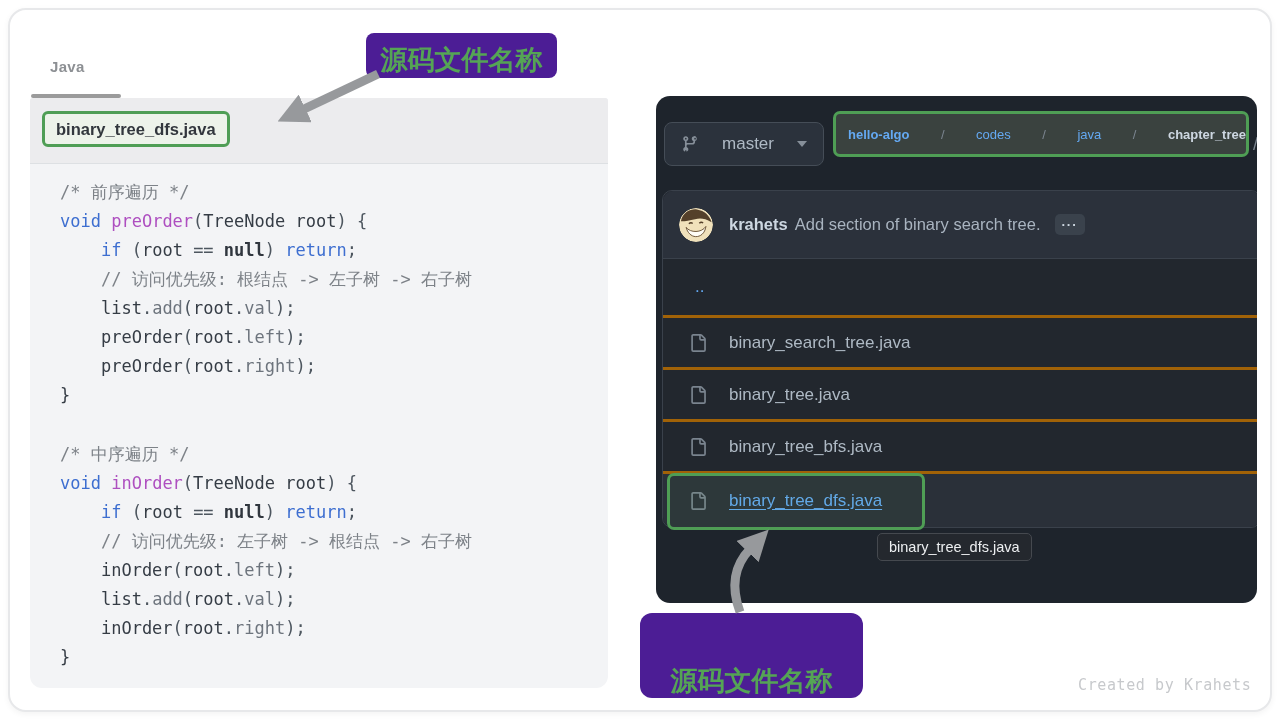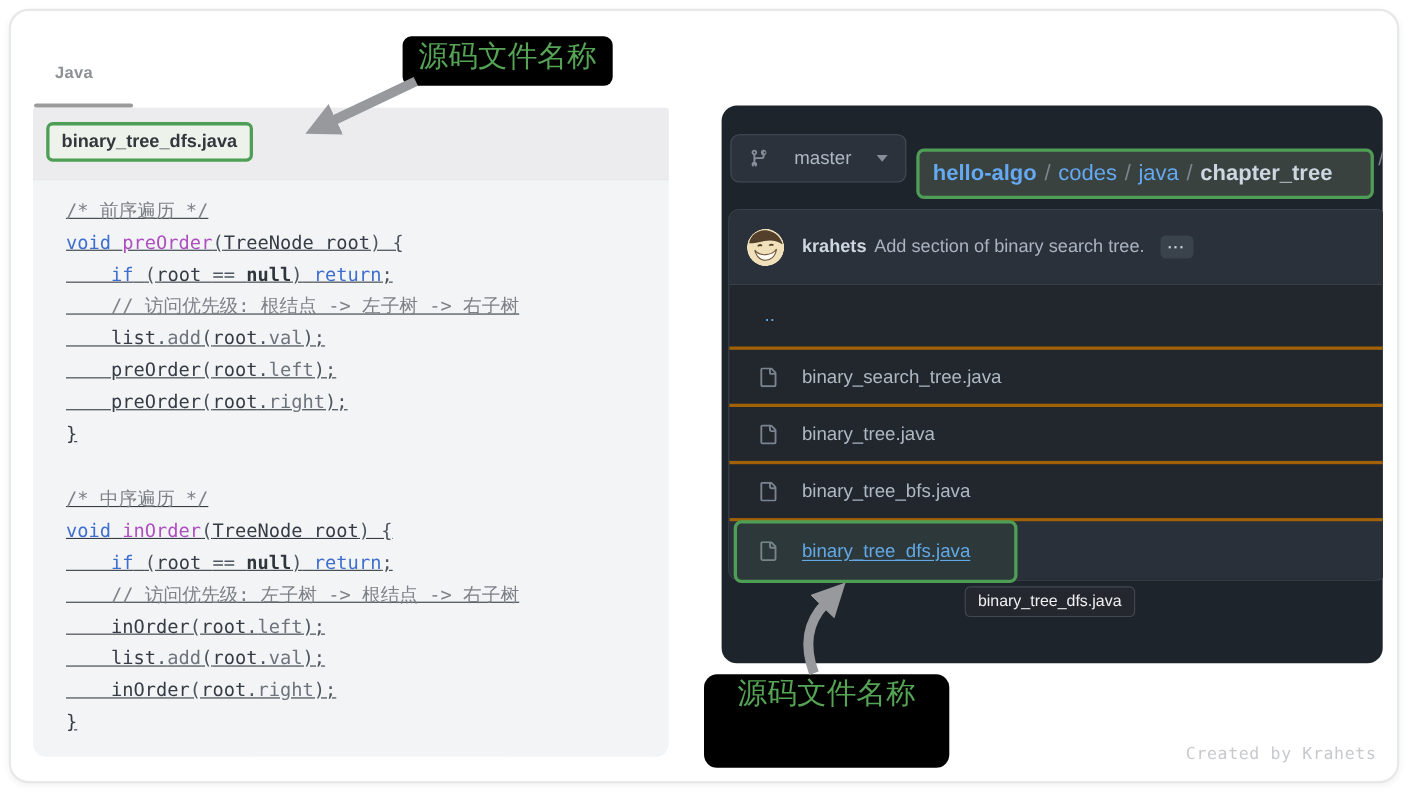--- a/index.html
+++ b/index.html
@@ -21,51 +21,51 @@
   .tab-indicator{position:absolute;left:31px;top:94px;width:90px;height:4px;
     background:#9b9b9b;border-radius:2px;}
   .code-card{position:absolute;left:30px;top:98px;width:578px;height:590px;
     background:#f3f4f6;border-radius:3px 3px 12px 12px;}
   .code-header{position:absolute;left:0;top:0;width:100%;height:66px;background:#ececee;
     border-bottom:1px solid #dde0e3;border-radius:3px 3px 0 0;}
   .filename-box{position:absolute;left:12px;top:13px;display:inline-block;
     border:3px solid var(--accent-green);border-radius:6px;background:#edf3ea;
     padding:3px 11px;font-size:16.5px;font-weight:bold;color:#32373d;line-height:24px;}
   .codeblock{position:absolute;left:30px;white-space:pre;
-    font-family:"DejaVu Sans Mono",monospace;font-size:17px;line-height:29px;color:#353c45;text-decoration:underline;}
+    font-family:"DejaVu Sans Mono",monospace;font-size:17px;line-height:29px;color:#353c45;}
   #code-block-1{top:80px}
   #code-block-2{top:342px}
   .t-d{color:#353c45}
   .t-k{color:var(--keyword-blue)}
   .t-nf{color:var(--function-purple)}
   .t-c{color:#7d8288}
   .t-m{color:#6d747d}
   .t-p{color:#4d565f}
   .t-nb{color:#30363e;font-weight:bold}
 
   
-  .annot{position:absolute;background:#000000;border-radius:8px;display:flex;
-    flex-direction:column;align-items:center;justify-content:flex-start;
-    color:var(--annotation-green);font-weight:normal;}
+  .annot{position:absolute;background:#4c1d95;border-radius:8px;display:flex;
+    flex-direction:column;align-items:center;justify-content:flex-end;
+    color:var(--annotation-green);font-weight:bold;}
   .annot-top{left:366px;top:33px;width:191px;height:45px;font-size:27px;}
   .annot-bottom{left:640px;top:613px;width:223px;height:85px;font-size:27px;
     line-height:34px;border-radius:12px;}
 
   
   .gh-panel{position:absolute;left:656px;top:96px;width:601px;height:507px;
     background:var(--panel-bg);border-radius:14px;overflow:hidden;color:var(--text-light);}
   .branch-btn{position:absolute;left:8px;top:26px;width:160px;height:44px;
     background:#2b323c;border:1px solid #454d57;border-radius:8px;display:flex;
     align-items:center;justify-content:center;gap:23px;cursor:pointer;}
   .branch-btn .label{font-size:17px;font-weight:500;color:var(--text-light);}
   .caret{width:0;height:0;border-left:5px solid transparent;border-right:5px solid transparent;
     border-top:6px solid #868f99;}
-  .crumb-box{position:absolute;left:177px;top:39px;width:416px;height:46px;
+  .crumb-box{position:absolute;left:177px;top:15px;width:416px;height:46px;
     border:3px solid var(--accent-green);border-radius:7px;background:#3a423f;
-    display:flex;align-items:center;padding-left:12px;font-size:20px;white-space:nowrap;overflow:hidden;}
+    display:flex;align-items:center;padding-left:12px;font-size:13px;white-space:nowrap;overflow:hidden;justify-content:space-between;}
   .crumb-repo{color:var(--link-blue);font-weight:bold;cursor:pointer;}
   .crumb-link{color:var(--link-blue);cursor:pointer;}
   .crumb-current{color:#cdd7e1;font-weight:bold;}
   .crumb-sep{color:#7b8590;margin:0 7px;}
   .crumb-trailing{position:absolute;left:597px;top:25px;height:46px;line-height:46px;
     font-size:18px;color:#7b8590;}
   .commit-files{position:absolute;left:6px;top:94px;width:599px;background:var(--row-bg);
     border:1px solid var(--border-dark);border-radius:10px;}
   .commit-header{height:68px;background:var(--header-bg);border-bottom:1px solid var(--border-dark);
     border-radius:10px 10px 0 0;display:flex;align-items:center;padding:11px 16px;}

